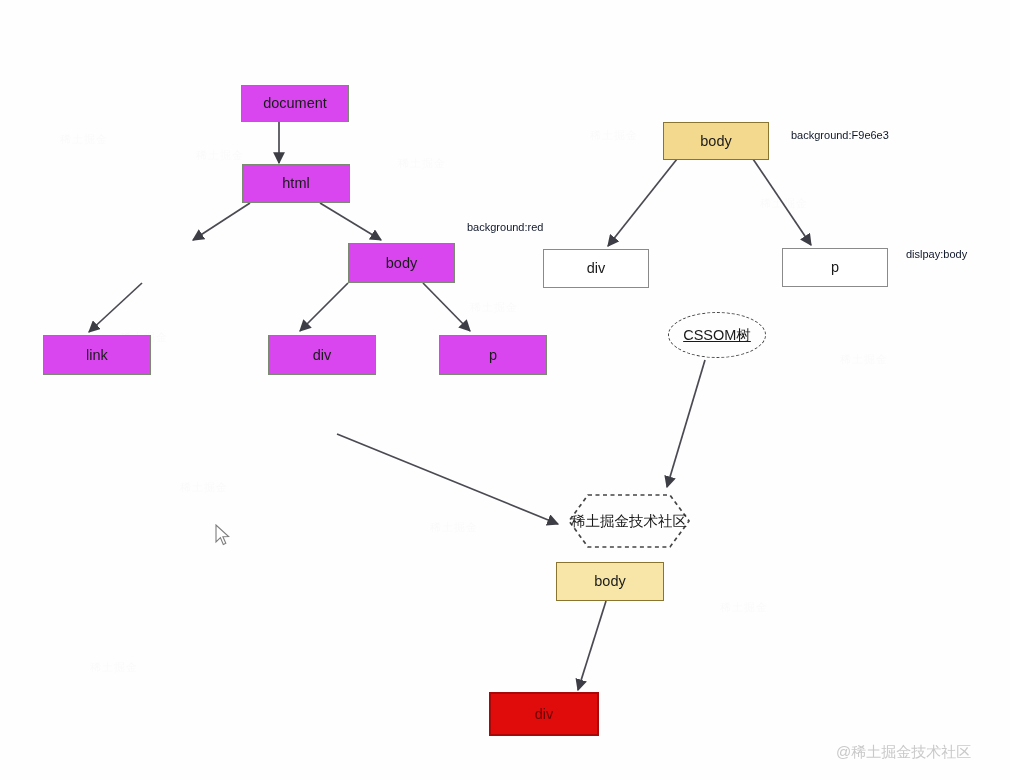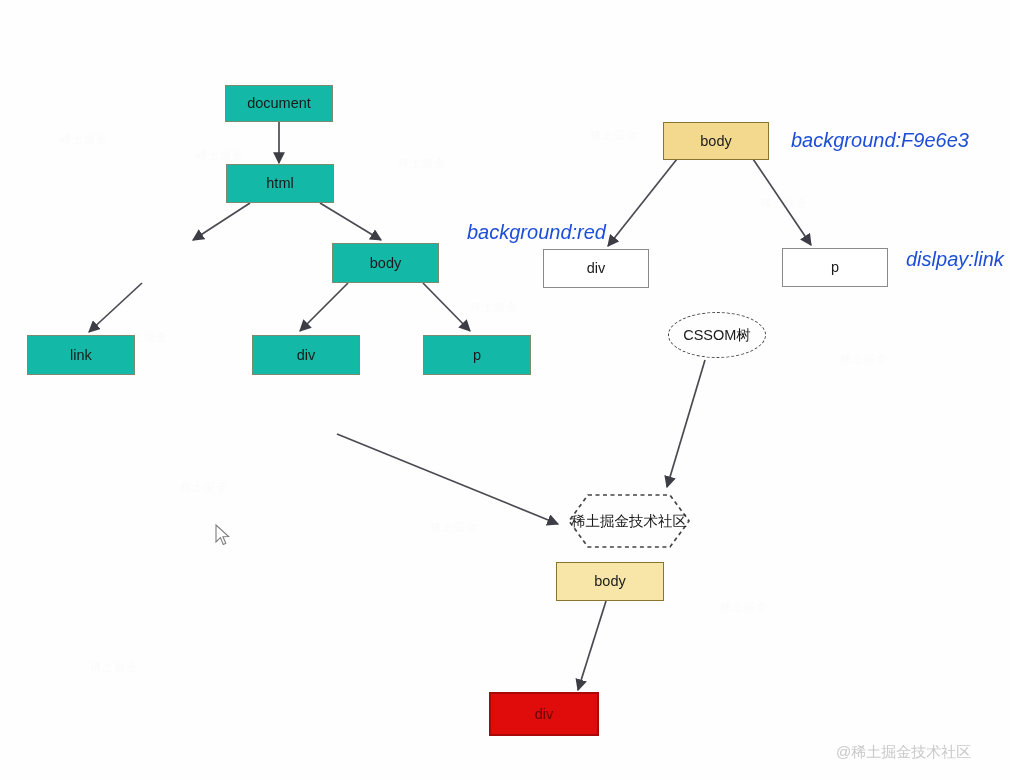--- a/index.html
+++ b/index.html
@@ -42,22 +42,23 @@
     display: flex;
     align-items: center;
     justify-content: center;
     font-size: 14.5px;
     color: #1a1a1a;
     text-align: center;
     line-height: 1;
     white-space: nowrap;
   }
   .node.green {
-    background: #14b8a6;
+    background: #d946ef;
     border: 1.6px solid #7a8c70;
+    margin-left: 16px;
   }
   .node.yellow-strong {
     background: #f3d98e;
     border: 1.6px solid #8a7530;
   }
   .node.yellow-pale {
     background: #f7e6a8;
     border: 1.6px solid #8a7530;
   }
   .node.white {
@@ -91,24 +92,23 @@
     width: 100%; height: 100%;
     display: flex;
     align-items: center;
     justify-content: center;
     font-size: 14.5px;
     color: #1a1a1a;
     white-space: nowrap;
   }
   .anno {
     position: absolute;
-    font-size: 20px;
-    color: #1d4ed8;
-    white-space: nowrap;
-    font-style: italic;
+    font-size: 11px;
+    color: #0f172a;
+    white-space: nowrap;
   }
   .watermark {
     position: absolute;
     font-size: 15px;
     color: #c9c9c9;
     white-space: nowrap;
     margin-top: 8px;
   }
   #cursor {
     position: absolute;
@@ -178,23 +178,23 @@
   <div class="node yellow-strong" style="left:663px; top:122px; width:106px; height:38px;">body</div>
 
   <div class="anno" style="left:791px; top:129px;">background:F9e6e3</div>
 
   <div class="node white" style="left:543px; top:249px; width:106px; height:39px;">div</div>
 
   <div class="anno" style="left:467px; top:221px;">background:red</div>
 
   <div class="node white" style="left:782px; top:248px; width:106px; height:39px;">p</div>
 
-  <div class="anno" style="left:906px; top:248px;">dislpay:link</div>
-
-  <div class="ellipse" style="left:668px; top:312px; width:98px; height:46px;">CSSOM树</div>
+  <div class="anno" style="left:906px; top:248px;">dislpay:body</div>
+
+  <div class="ellipse" style="left:668px; top:312px; width:98px; height:46px;text-decoration:underline;">CSSOM树</div>
 
   <div class="hexwrap" style="left:566px; top:492px; width:126px; height:58px;">
     <svg width="126" height="58" viewBox="0 0 126 58">
       <polygon points="22,3 104,3 123,29 104,55 22,55 3,29" fill="none" stroke="#444" stroke-width="1.7" stroke-dasharray="4,3.5"></polygon>
     </svg>
     <div class="hexlabel">稀土掘金技术社区</div>
   </div>
 
   <div class="node yellow-pale" style="left:556px; top:562px; width:108px; height:39px;">body</div>
 

